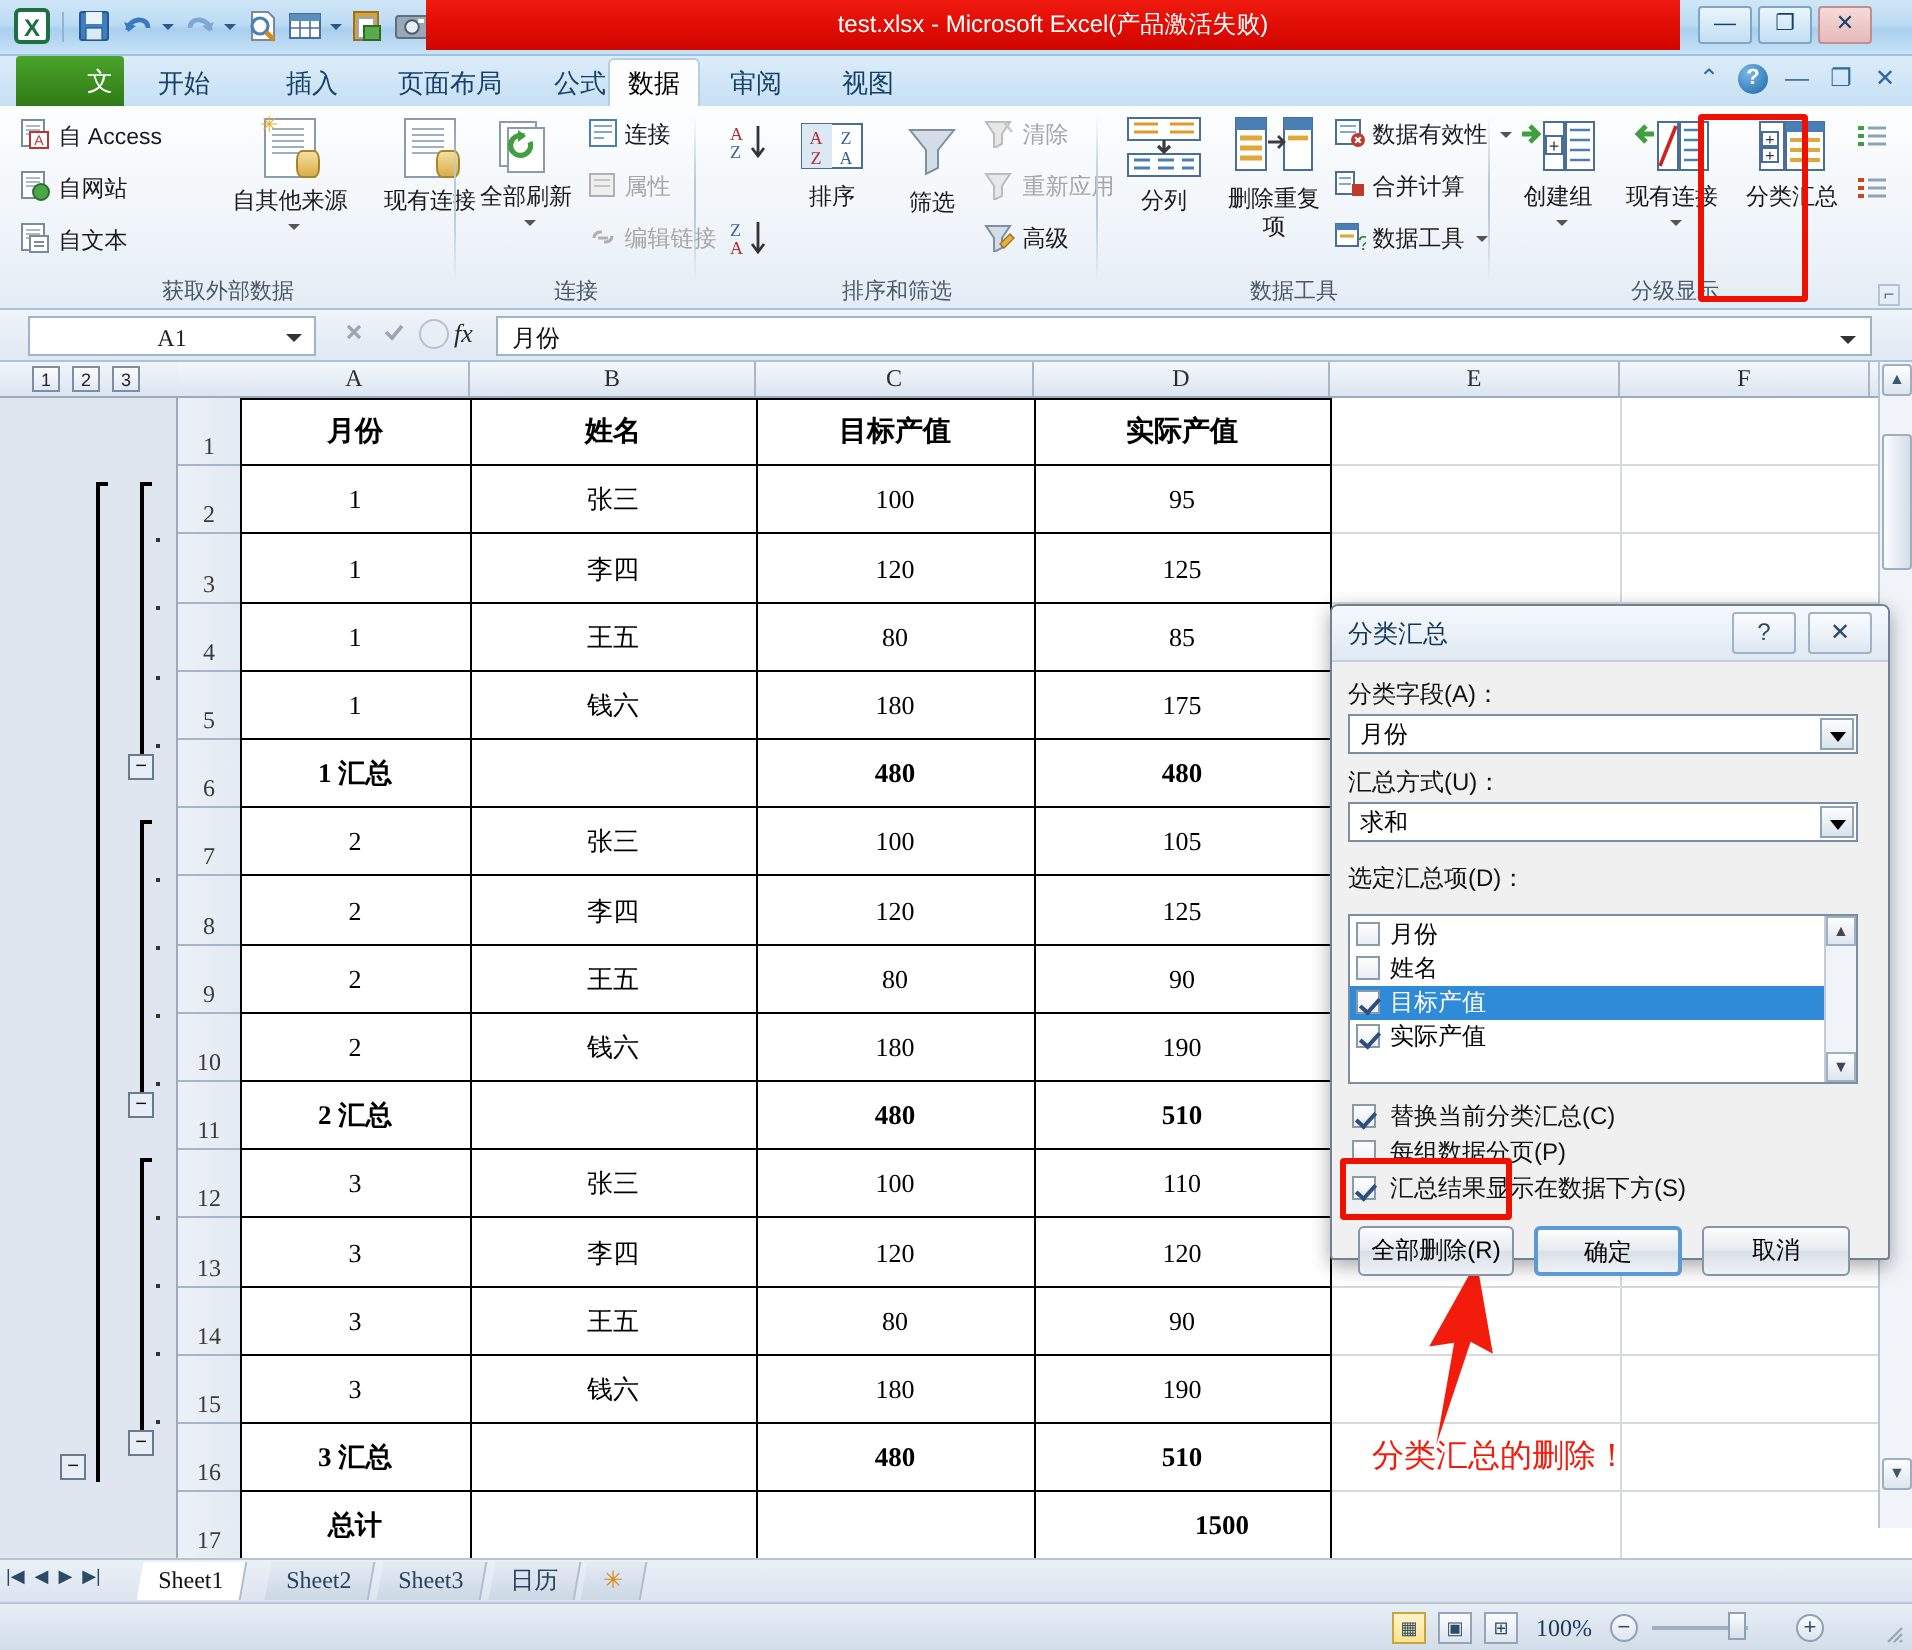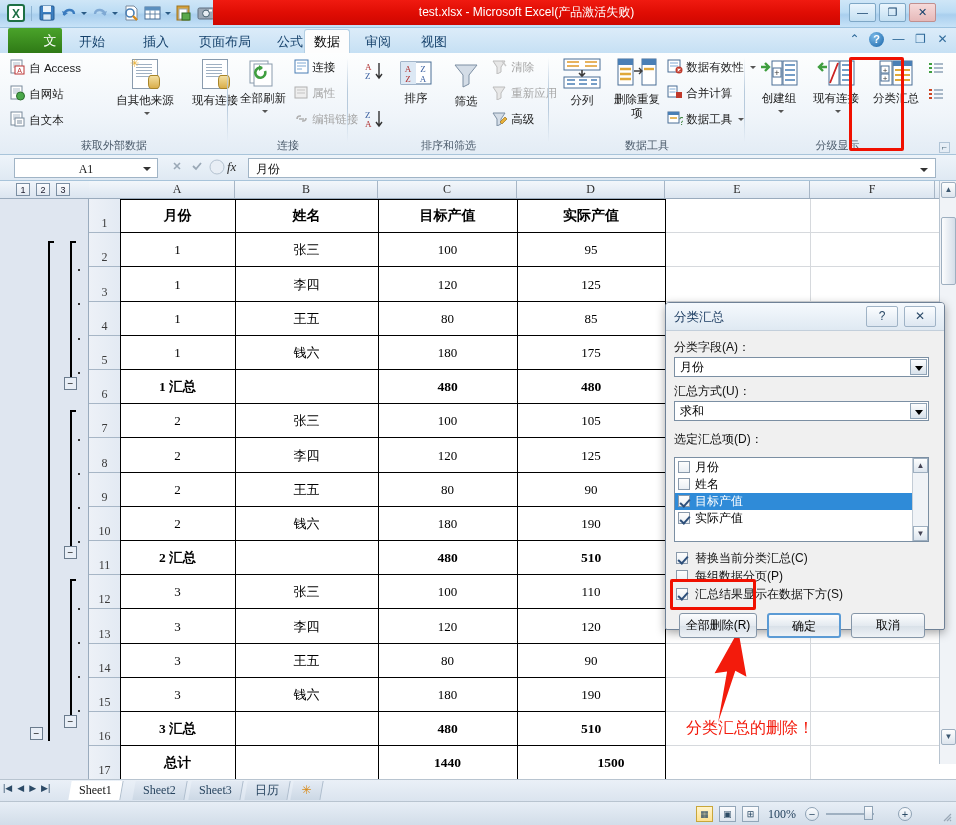--- a/index.html
+++ b/index.html
@@ -943,21 +943,20 @@
       <div class="gline-h" style="top: 546px;"></div>
       <div class="tblborder" style="left: 0px; top: 546px; width: 545px; height: 1px;"></div>
       <div class="cell b" style="left: 0px; top: 513px; width: 115px; height: 34px;">3 汇总</div>
       <div class="cell b" style="left: 115px; top: 513px; width: 143px; height: 34px;"></div>
       <div class="cell b" style="left: 258px; top: 513px; width: 139px; height: 34px;">480</div>
       <div class="cell b" style="left: 397px; top: 513px; width: 148px; height: 34px;">510</div>
       <div class="gline-h" style="top: 580px;"></div>
       <div class="tblborder" style="left: 0px; top: 580px; width: 545px; height: 1px;"></div>
       <div class="cell b" style="left: 0px; top: 547px; width: 115px; height: 34px;">总计</div>
       <div class="cell b" style="left: 115px; top: 547px; width: 143px; height: 34px;"></div>
-      <div class="cell b" style="left: 258px; top: 547px; width: 139px; height: 34px;">1440</div>
       <div class="cell b" style="left: 397px; top: 547px; width: 148px; height: 34px; margin-left: 20px;">1500</div>
       <div class="tblborder" style="left: 0px; top: 0px; width: 1px; height: 581px;"></div>
       <div class="tblborder" style="left: 115px; top: 0px; width: 1px; height: 581px;"></div>
       <div class="tblborder" style="left: 258px; top: 0px; width: 1px; height: 581px;"></div>
       <div class="tblborder" style="left: 397px; top: 0px; width: 1px; height: 581px;"></div>
       <div class="tblborder" style="left: 545px; top: 0px; width: 1px; height: 581px;"></div>
       <div class="tblborder" style="left: 0px; top: 0px; width: 546px; height: 1px;"></div>
     </div>
 </div>
 

